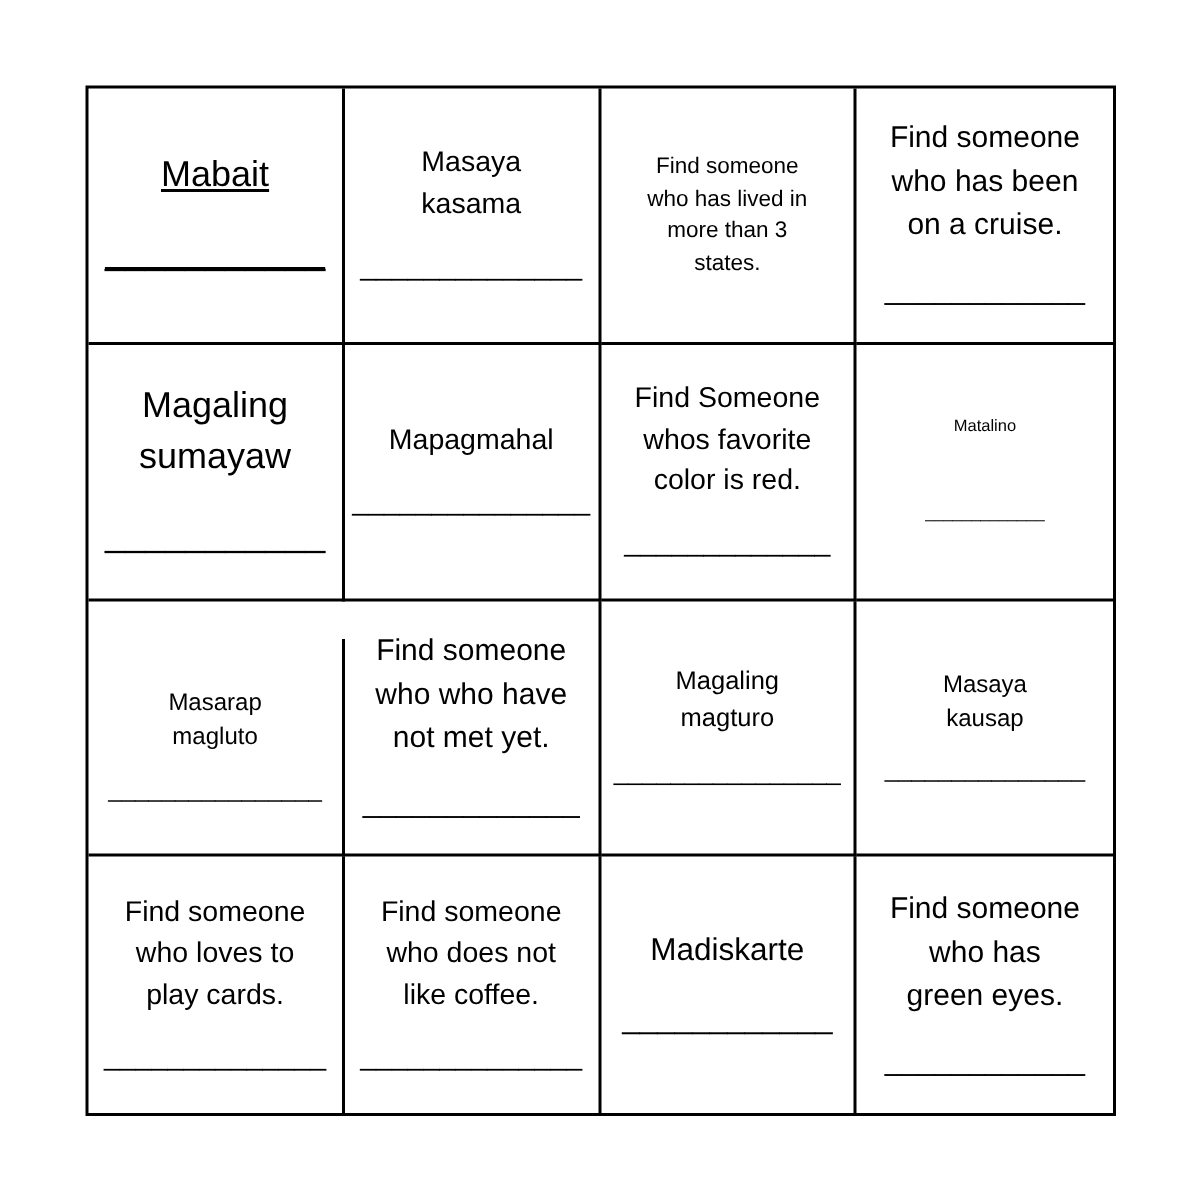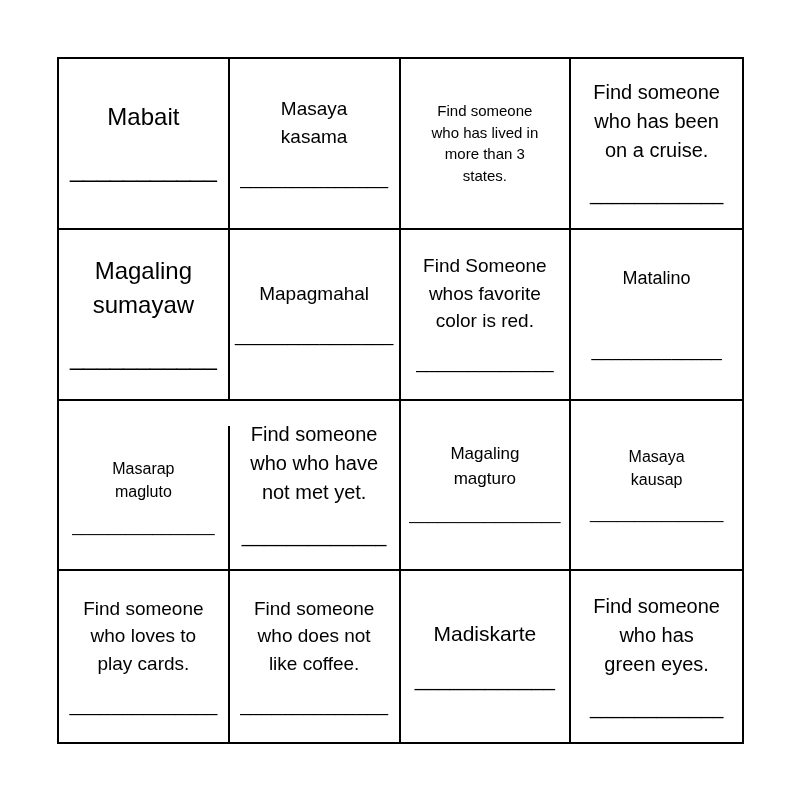--- a/index.html
+++ b/index.html
@@ -43,28 +43,28 @@
   .cell:nth-child(4n) { border-right: none; }
   .cell:nth-child(n+13) { border-bottom: none; }
 
   .cell-text { white-space: pre-line; }
   .blank {
     margin-top: 0.7em;
     white-space: nowrap;
   }
 
   
-  .cell:nth-child(1)  { font-size: 24px; }
+  .cell:nth-child(1)  { font-size: 24px; text-decoration: underline; }
   .cell:nth-child(2)  { font-size: 19px; }
   .cell:nth-child(3)  { font-size: 15px; }
   .cell:nth-child(4)  { font-size: 20px; }
   .cell:nth-child(5)  { font-size: 24px; }
   .cell:nth-child(6)  { font-size: 19px; }
   .cell:nth-child(7)  { font-size: 19px; }
-  .cell:nth-child(8)  { font-size: 18px; gap: 34px; }
+  .cell:nth-child(8)  { font-size: 11px; gap: 34px; }
   .cell:nth-child(9)  { font-size: 16px; margin-top: 25px; }
   .cell:nth-child(10) { font-size: 20px; }
   .cell:nth-child(11) { font-size: 17px; }
   .cell:nth-child(12) { font-size: 16px; }
   .cell:nth-child(13) { font-size: 19px; }
   .cell:nth-child(14) { font-size: 19px; }
   .cell:nth-child(15) { font-size: 21px; }
   .cell:nth-child(16) { font-size: 20px; }
 </style>
 </head>

